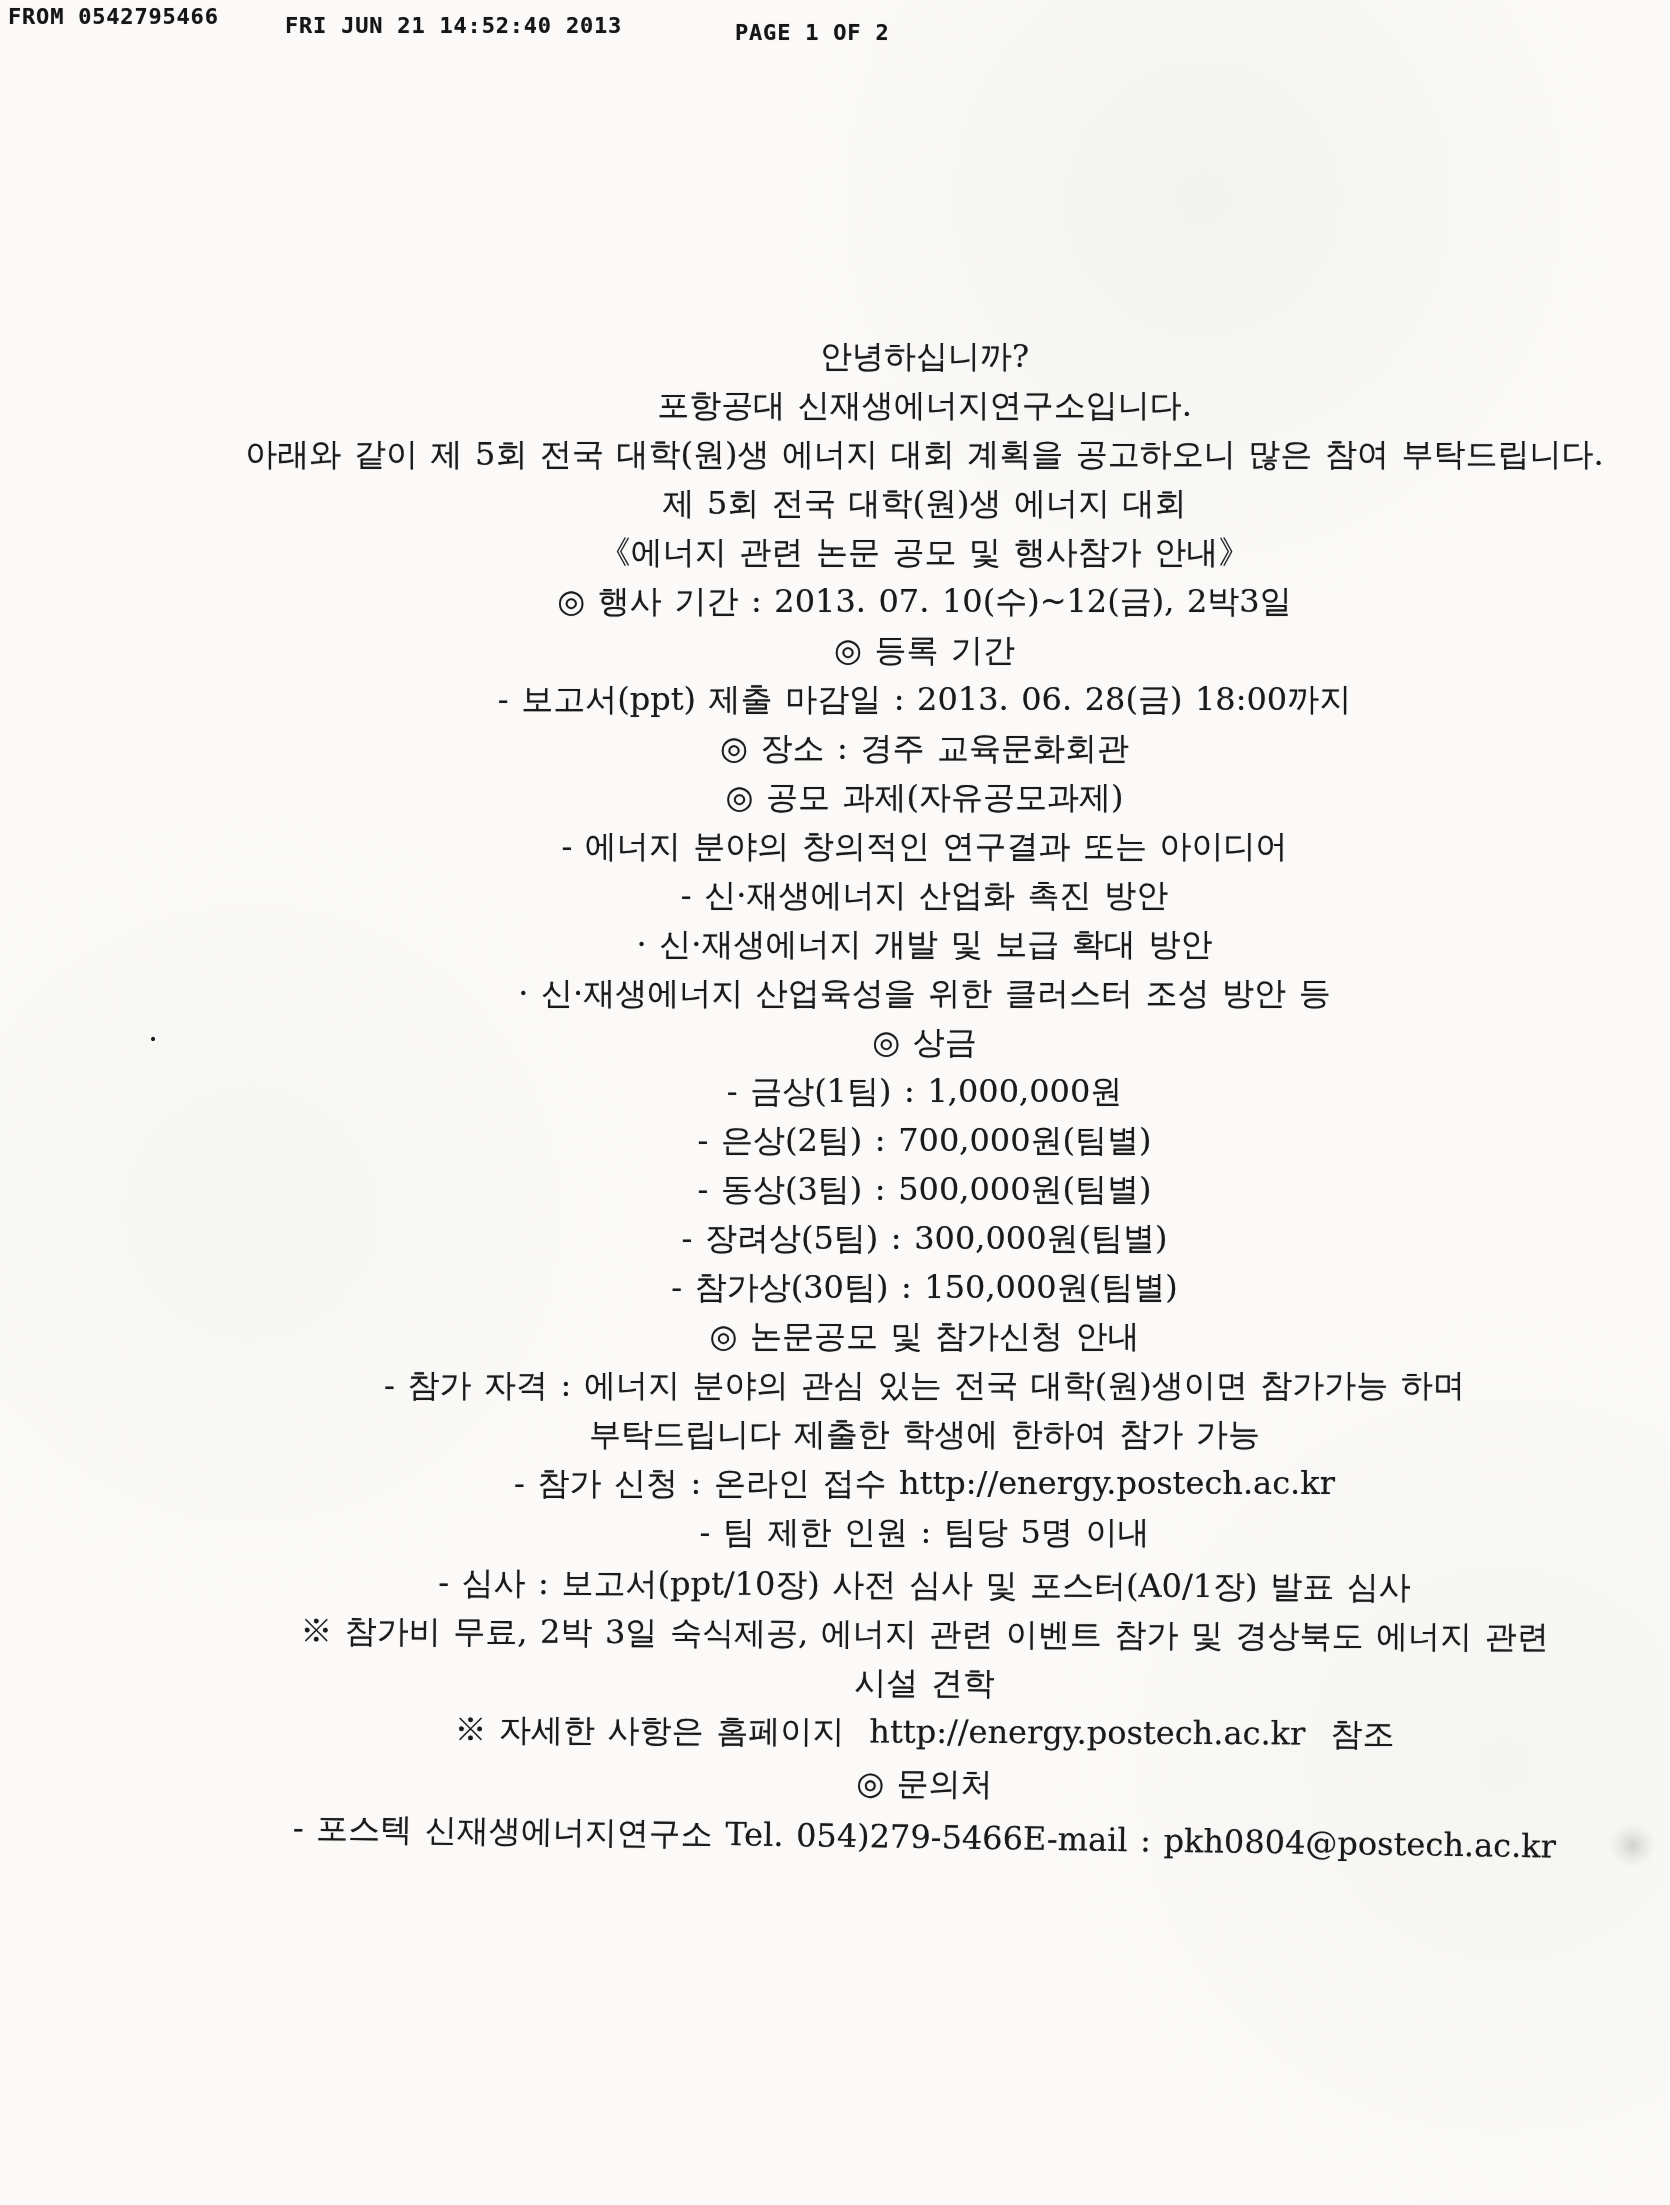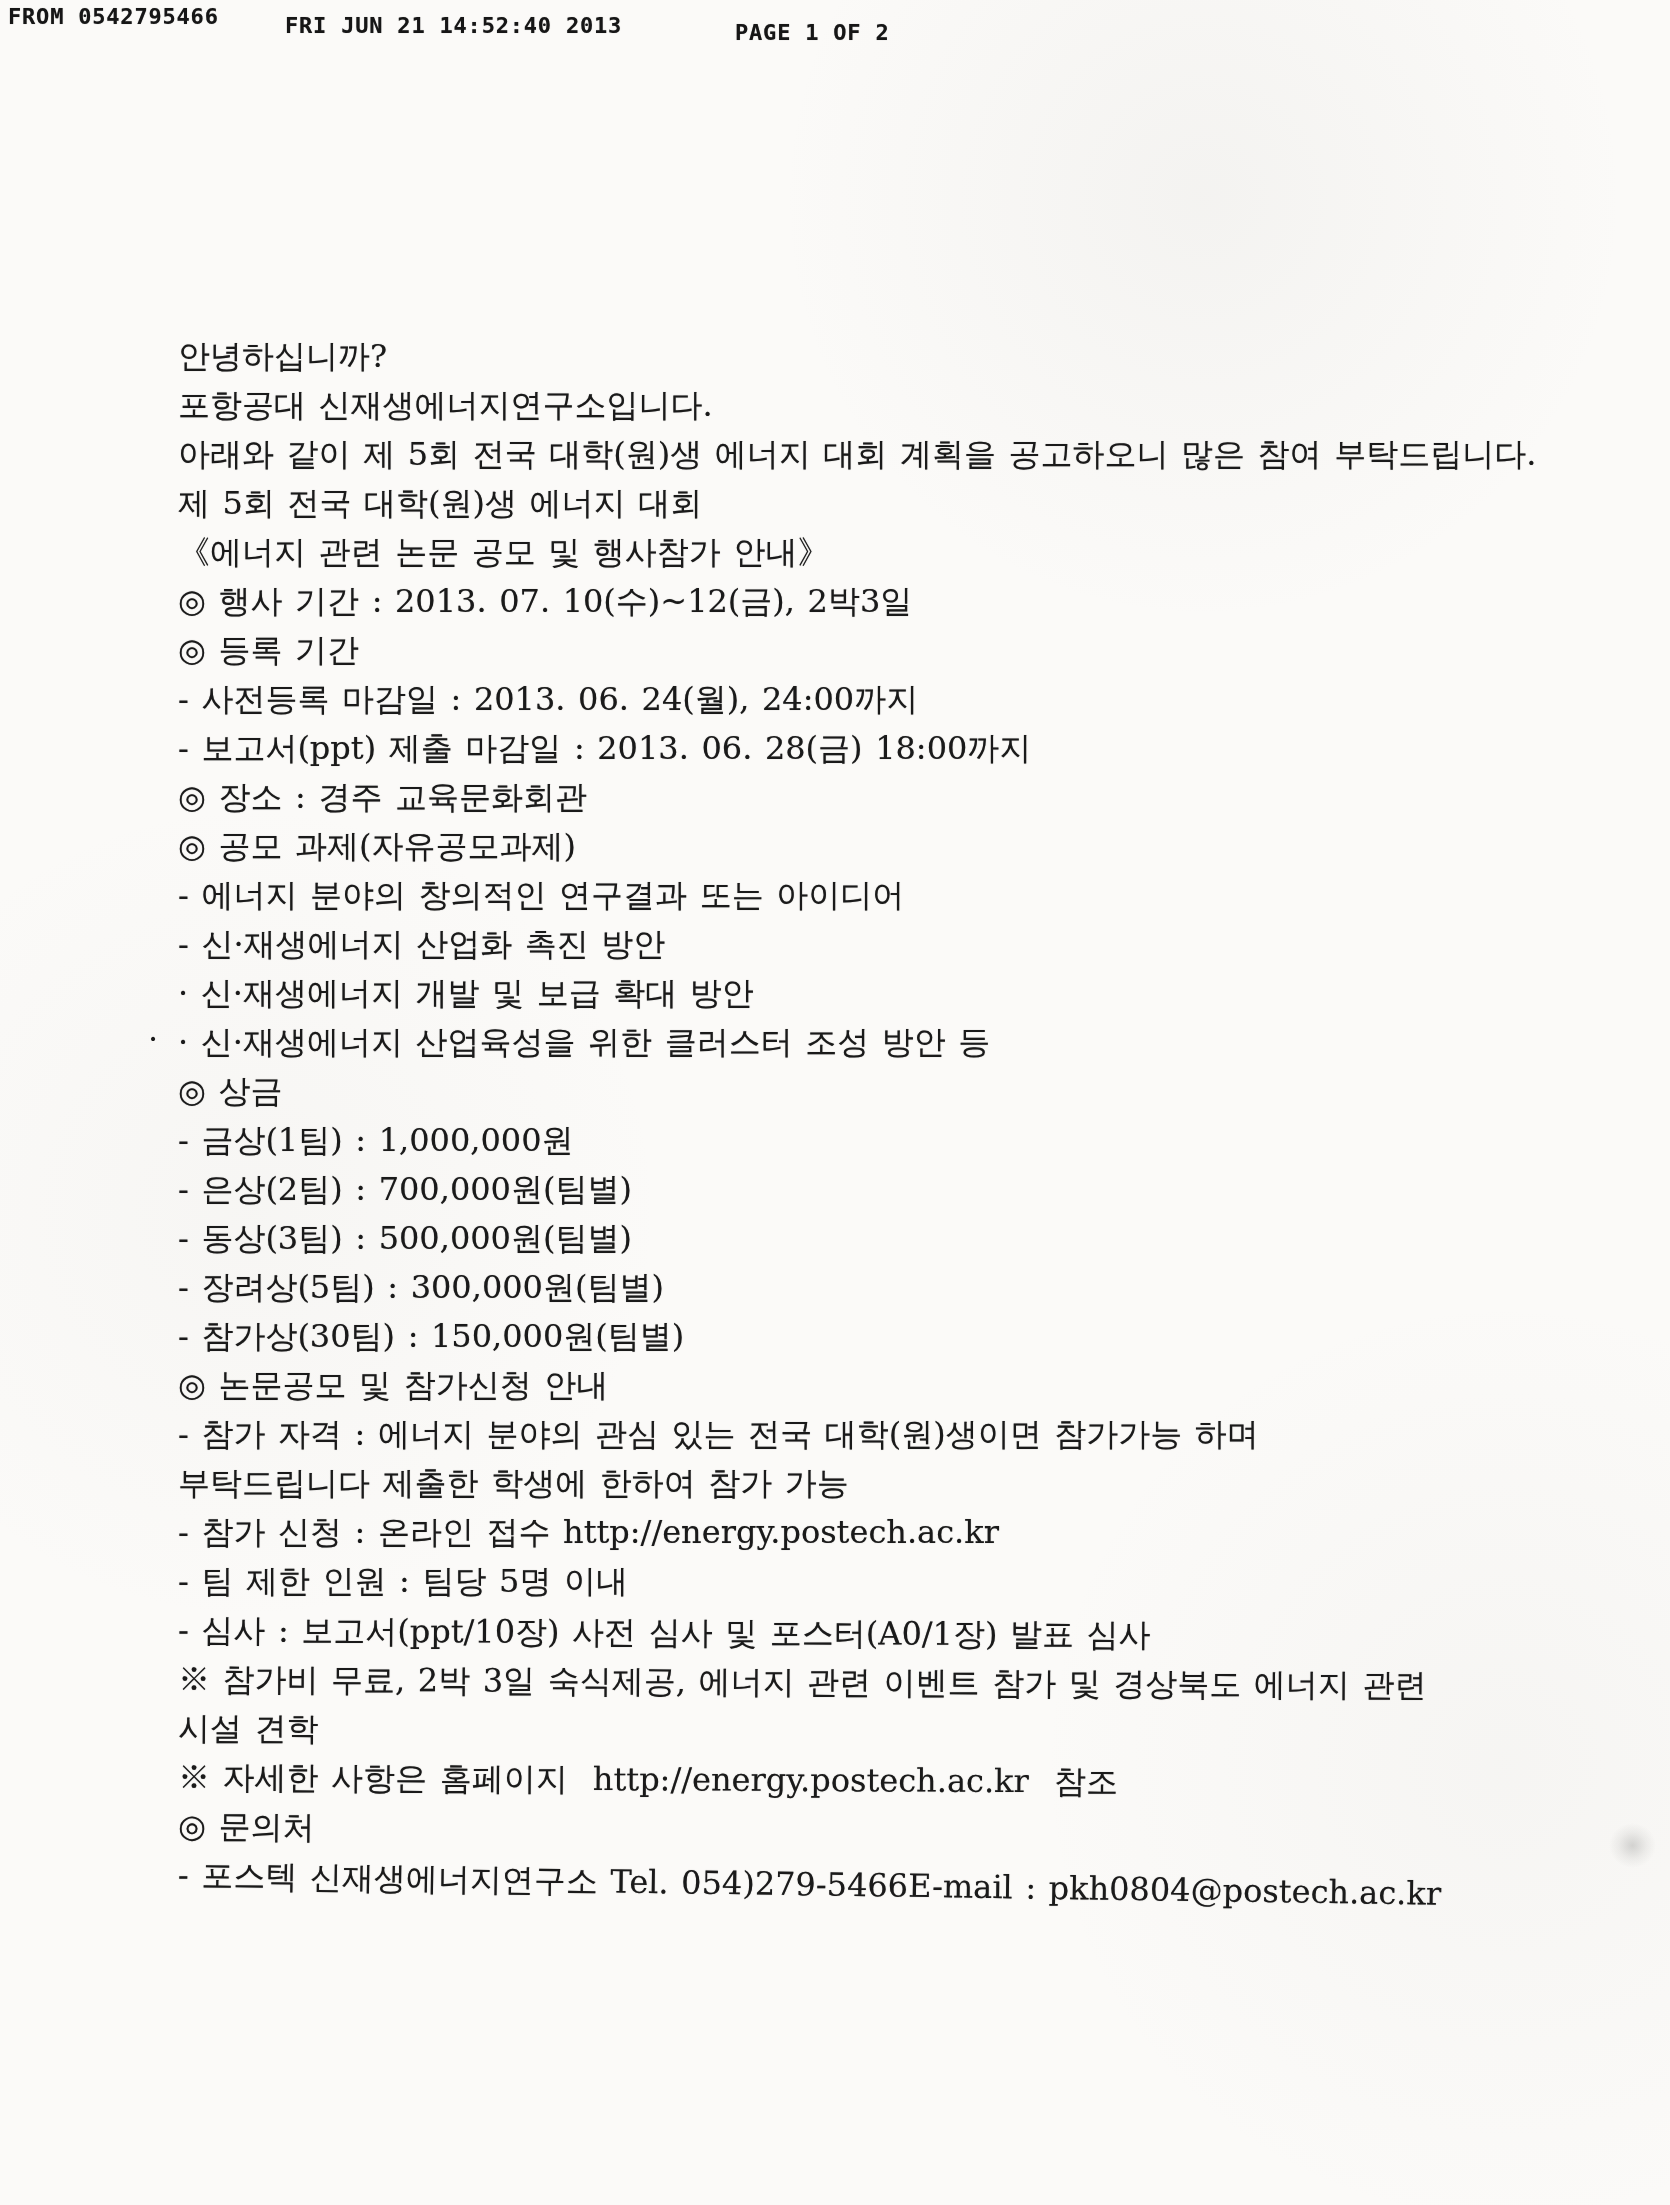--- a/index.html
+++ b/index.html
@@ -9,20 +9,21 @@
   }
   .page {
     position: relative;
     width: 1671px;
     height: 2205px;
     margin: 0 auto;
     background: #fbfaf8;
     overflow: hidden;
     font-family: "DejaVu Serif", "Liberation Serif", serif;
     color: #1a1a1a;
+    text-align: center;
   }
   
   .page::before {
     content: "";
     position: absolute;
     inset: 0;
     background:
       radial-gradient(circle at 72% 9%, rgba(180,180,175,0.10), transparent 18%),
       radial-gradient(circle at 15% 55%, rgba(190,190,185,0.07), transparent 22%),
       radial-gradient(circle at 90% 80%, rgba(185,185,180,0.08), transparent 20%);
@@ -117,21 +118,20 @@
     <p>안녕하십니까?</p>
     <p>포항공대 신재생에너지연구소입니다.</p>
     <p class="sp-wide">아래와 같이 제 5회 전국 대학(원)생 에너지 대회 계획을 공고하오니 많은 참여 부탁드립니다.</p>
 
     <p class="gap-60 sp-med">제 5회 전국 대학(원)생 에너지 대회</p>
 
     <p class="gap-64 sp-sm">《에너지 관련 논문 공모 및 행사참가 안내》</p>
     <p>◎ 행사 기간 : 2013. 07. 10(수)~12(금), 2박3일</p>
 
     <p>◎ 등록 기간</p>
-    <p class="i1">- 사전등록 마감일 : 2013. 06. 24(월), 24:00까지</p>
     <p class="i1">- 보고서(ppt) 제출 마감일 : 2013. 06. 28(금) 18:00까지</p>
 
     <p>◎ 장소 : 경주 교육문화회관</p>
 
     <p>◎ 공모 과제(자유공모과제)</p>
     <p class="i1">- 에너지 분야의 창의적인 연구결과 또는 아이디어</p>
     <p class="i1 gap-77">- 신·재생에너지 산업화 촉진 방안</p>
     <p class="i2">· 신·재생에너지 개발 및 보급 확대 방안</p>
     <p class="i2">· 신·재생에너지 산업육성을 위한 클러스터 조성 방안 등</p>
 

